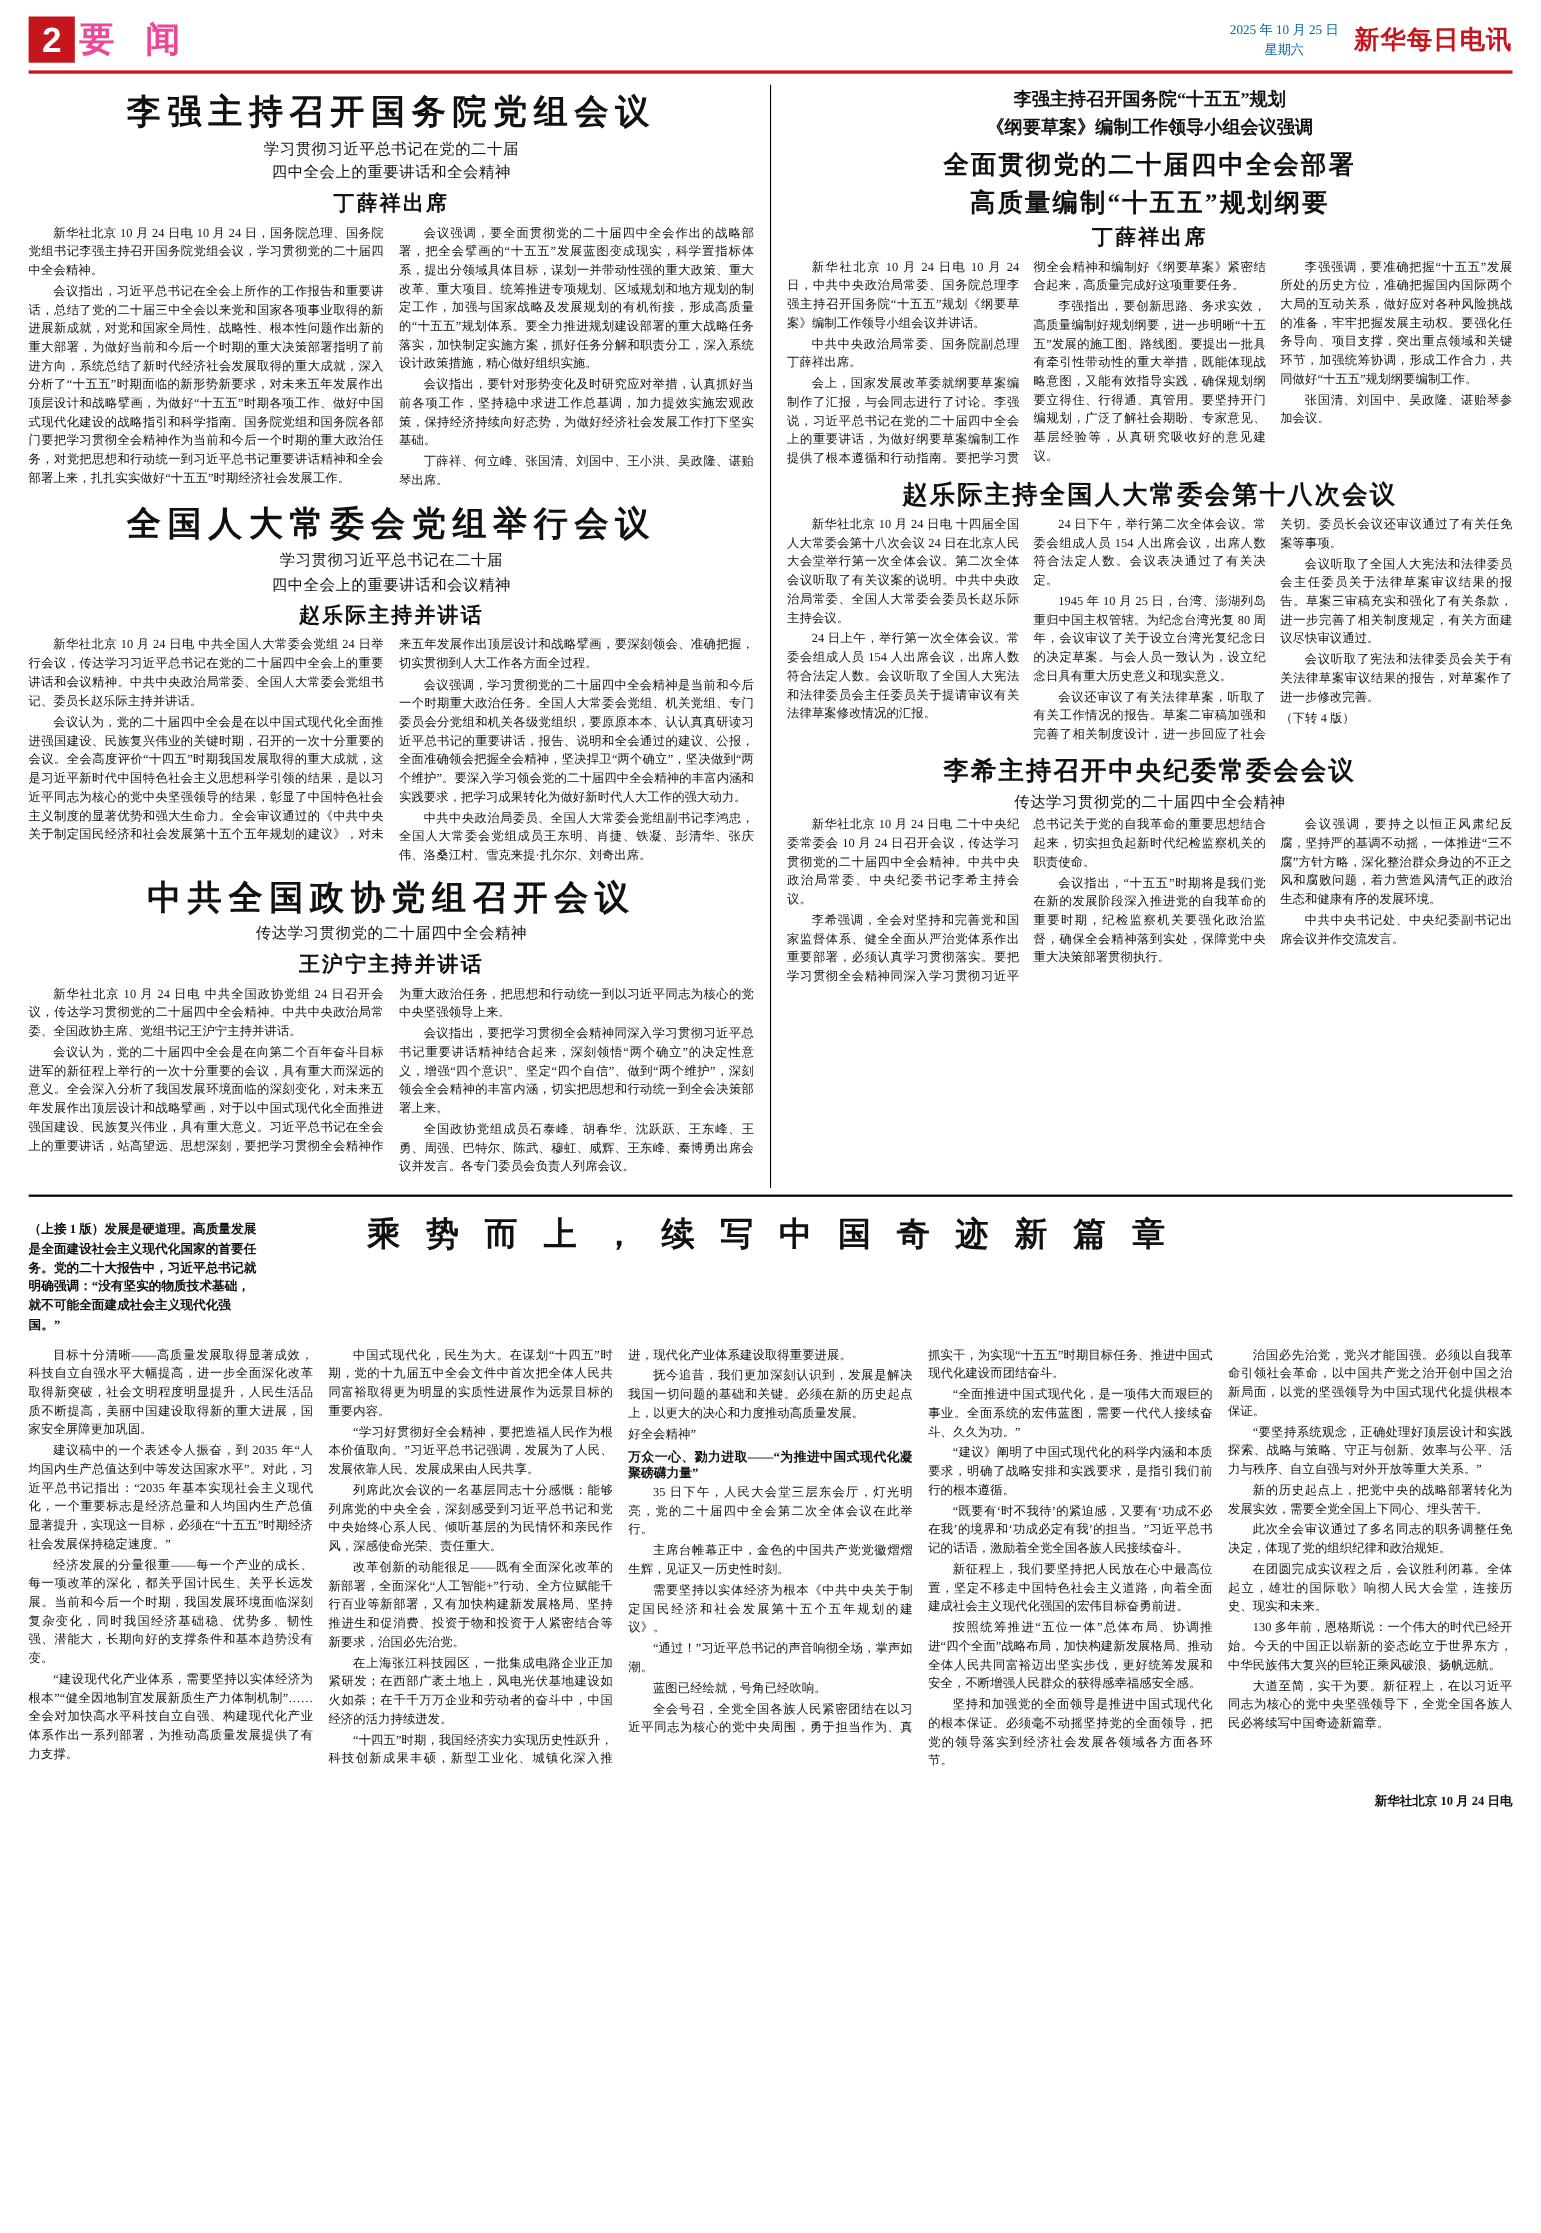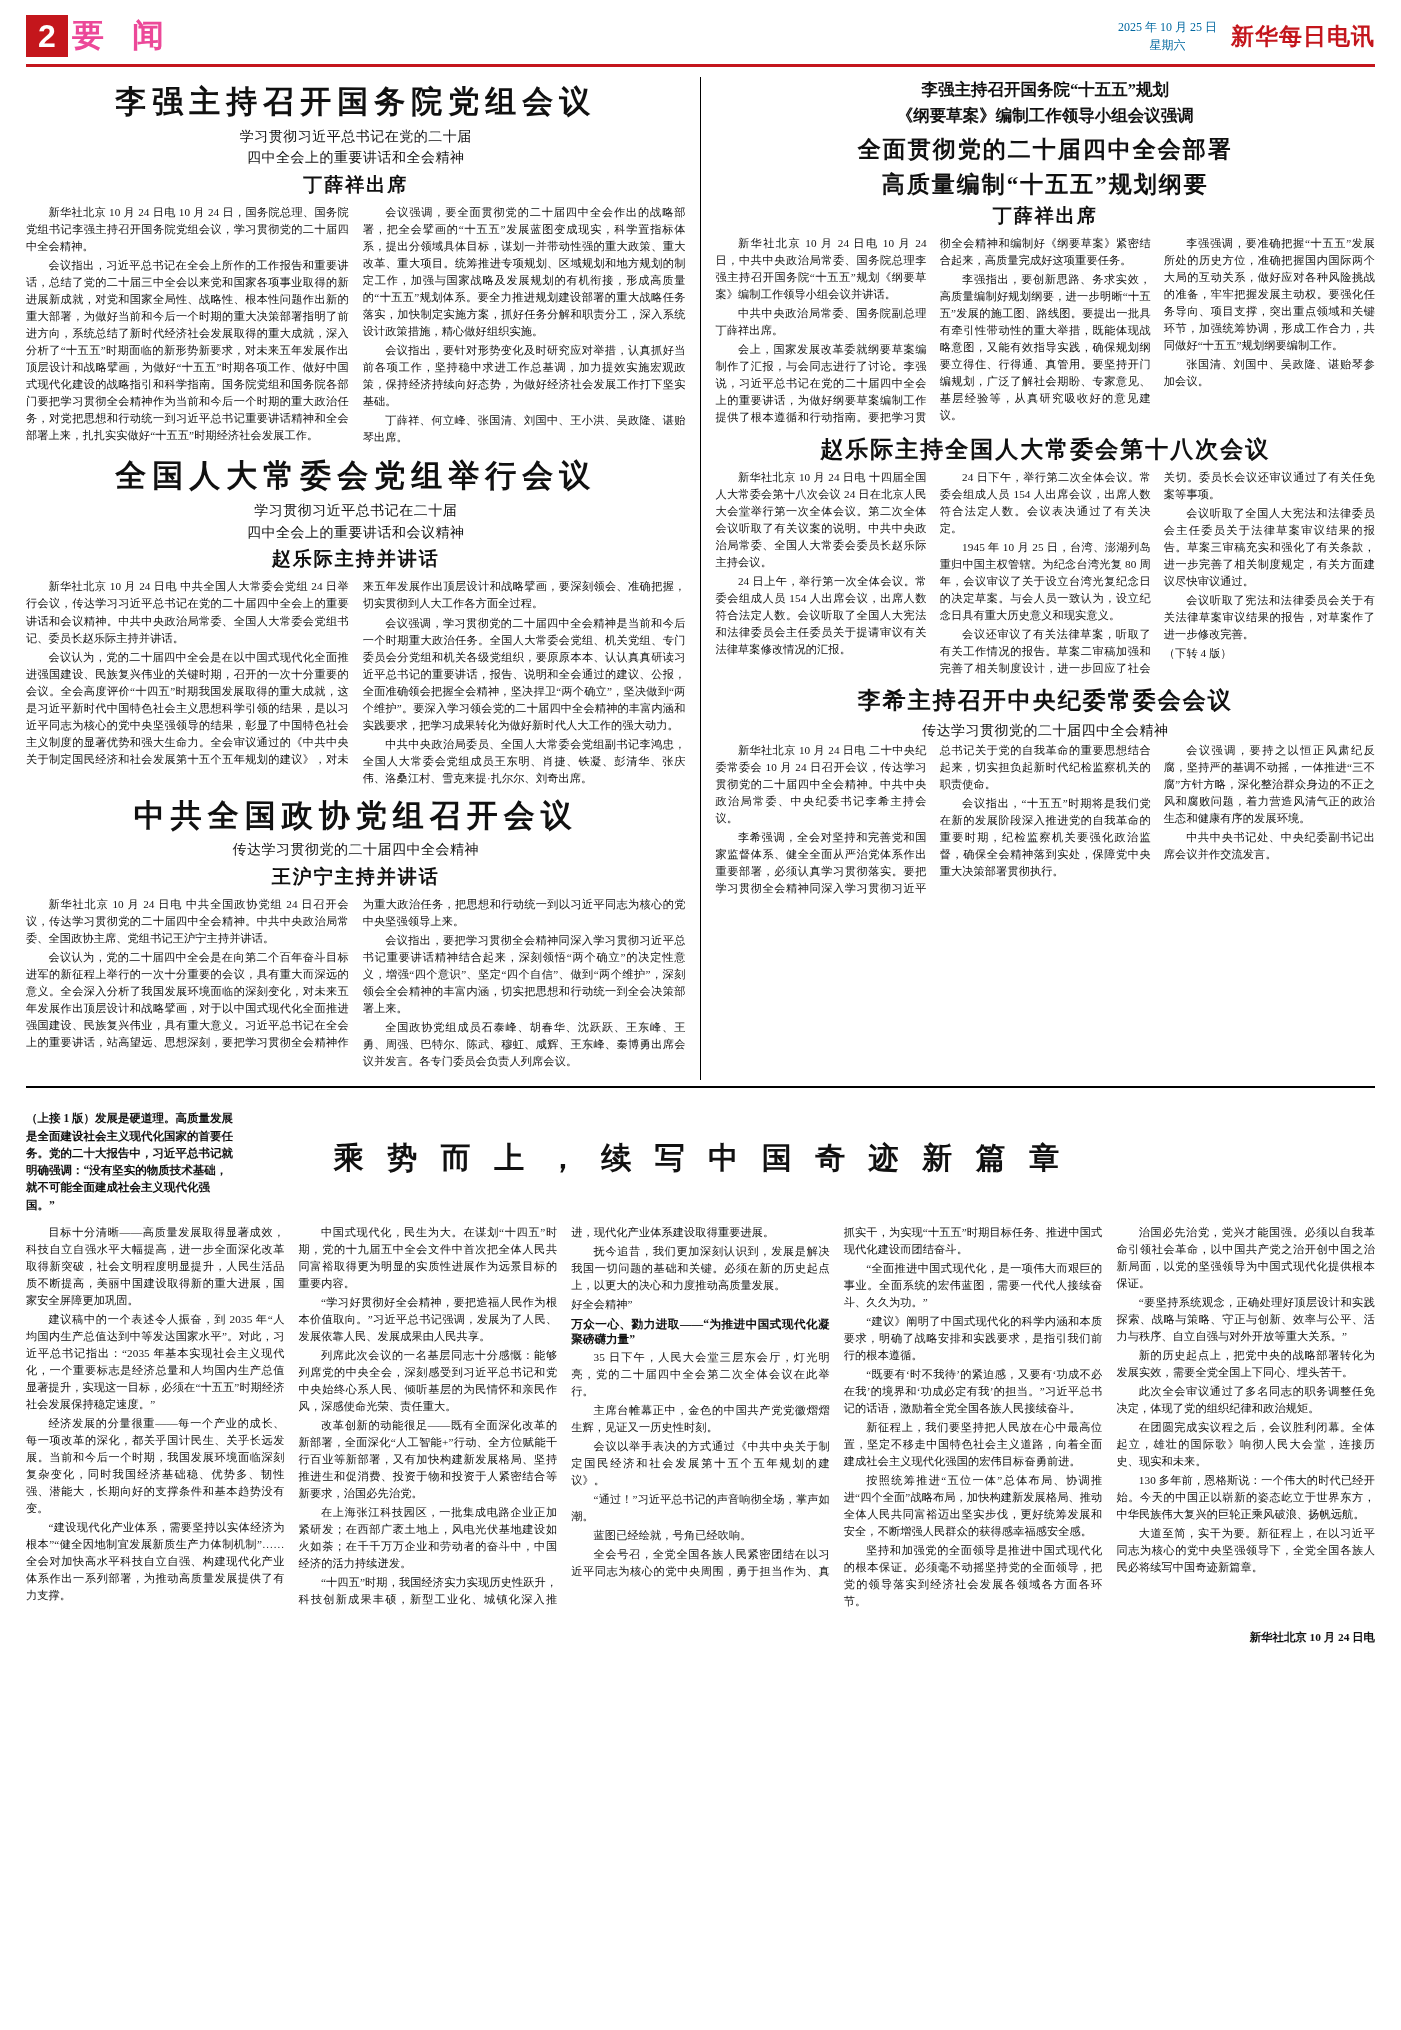--- a/index.html
+++ b/index.html
@@ -117,21 +117,21 @@
   }
   p.t.noind { text-indent: 0; }
 
   
   .bottom-sep { border-top: 2px solid #000; margin: 6px 0 0 0; }
   .bottom {
     margin-top: 6px;
   }
   .bottom-head {
     display: flex;
-    align-items: center;
+    align-items: flex-start;
     gap: 26px;
   }
   .cont-note {
     font-size: 11.5px;
     line-height: 1.5;
     font-weight: bold;
     width: 210px;
     flex: none;
     padding-top: 16px;
   }
@@ -286,21 +286,21 @@
       <p class="t">“学习好贯彻好全会精神，要把造福人民作为根本价值取向。”习近平总书记强调，发展为了人民、发展依靠人民、发展成果由人民共享。</p>
       <p class="t">列席此次会议的一名基层同志十分感慨：能够列席党的中央全会，深刻感受到习近平总书记和党中央始终心系人民、倾听基层的为民情怀和亲民作风，深感使命光荣、责任重大。</p>
       <p class="t">改革创新的动能很足——既有全面深化改革的新部署，全面深化“人工智能+”行动、全方位赋能千行百业等新部署，又有加快构建新发展格局、坚持推进生和促消费、投资于物和投资于人紧密结合等新要求，治国必先治党。</p>
       <p class="t">在上海张江科技园区，一批集成电路企业正加紧研发；在西部广袤土地上，风电光伏基地建设如火如荼；在千千万万企业和劳动者的奋斗中，中国经济的活力持续迸发。</p>
       <p class="t">“十四五”时期，我国经济实力实现历史性跃升，科技创新成果丰硕，新型工业化、城镇化深入推进，现代化产业体系建设取得重要进展。</p>
       <p class="t">抚今追昔，我们更加深刻认识到，发展是解决我国一切问题的基础和关键。必须在新的历史起点上，以更大的决心和力度推动高质量发展。</p>
       <p class="t noind">好全会精神”</p>
       <p class="subhead">万众一心、勠力进取——“为推进中国式现代化凝聚磅礴力量”</p>
       <p class="t">35 日下午，人民大会堂三层东会厅，灯光明亮，党的二十届四中全会第二次全体会议在此举行。</p>
       <p class="t">主席台帷幕正中，金色的中国共产党党徽熠熠生辉，见证又一历史性时刻。</p>
-      <p class="t">会议以举手表决的方式通过《中共中央关于制定国民经济和社会发展第十五个五年规划的建议》。</p>
+      <p class="t">需要坚持以实体经济为根本《中共中央关于制定国民经济和社会发展第十五个五年规划的建议》。</p>
       <p class="t">“通过！”习近平总书记的声音响彻全场，掌声如潮。</p>
       <p class="t">蓝图已经绘就，号角已经吹响。</p>
       <p class="t">全会号召，全党全国各族人民紧密团结在以习近平同志为核心的党中央周围，勇于担当作为、真抓实干，为实现“十五五”时期目标任务、推进中国式现代化建设而团结奋斗。</p>
       <p class="t">“全面推进中国式现代化，是一项伟大而艰巨的事业。全面系统的宏伟蓝图，需要一代代人接续奋斗、久久为功。”</p>
       <p class="t">“建议》阐明了中国式现代化的科学内涵和本质要求，明确了战略安排和实践要求，是指引我们前行的根本遵循。</p>
       <p class="t">“既要有‘时不我待’的紧迫感，又要有‘功成不必在我’的境界和‘功成必定有我’的担当。”习近平总书记的话语，激励着全党全国各族人民接续奋斗。</p>
       <p class="t">新征程上，我们要坚持把人民放在心中最高位置，坚定不移走中国特色社会主义道路，向着全面建成社会主义现代化强国的宏伟目标奋勇前进。</p>
       <p class="t">按照统筹推进“五位一体”总体布局、协调推进“四个全面”战略布局，加快构建新发展格局、推动全体人民共同富裕迈出坚实步伐，更好统筹发展和安全，不断增强人民群众的获得感幸福感安全感。</p>
       <p class="t">坚持和加强党的全面领导是推进中国式现代化的根本保证。必须毫不动摇坚持党的全面领导，把党的领导落实到经济社会发展各领域各方面各环节。</p>
       <p class="t">治国必先治党，党兴才能国强。必须以自我革命引领社会革命，以中国共产党之治开创中国之治新局面，以党的坚强领导为中国式现代化提供根本保证。</p>

